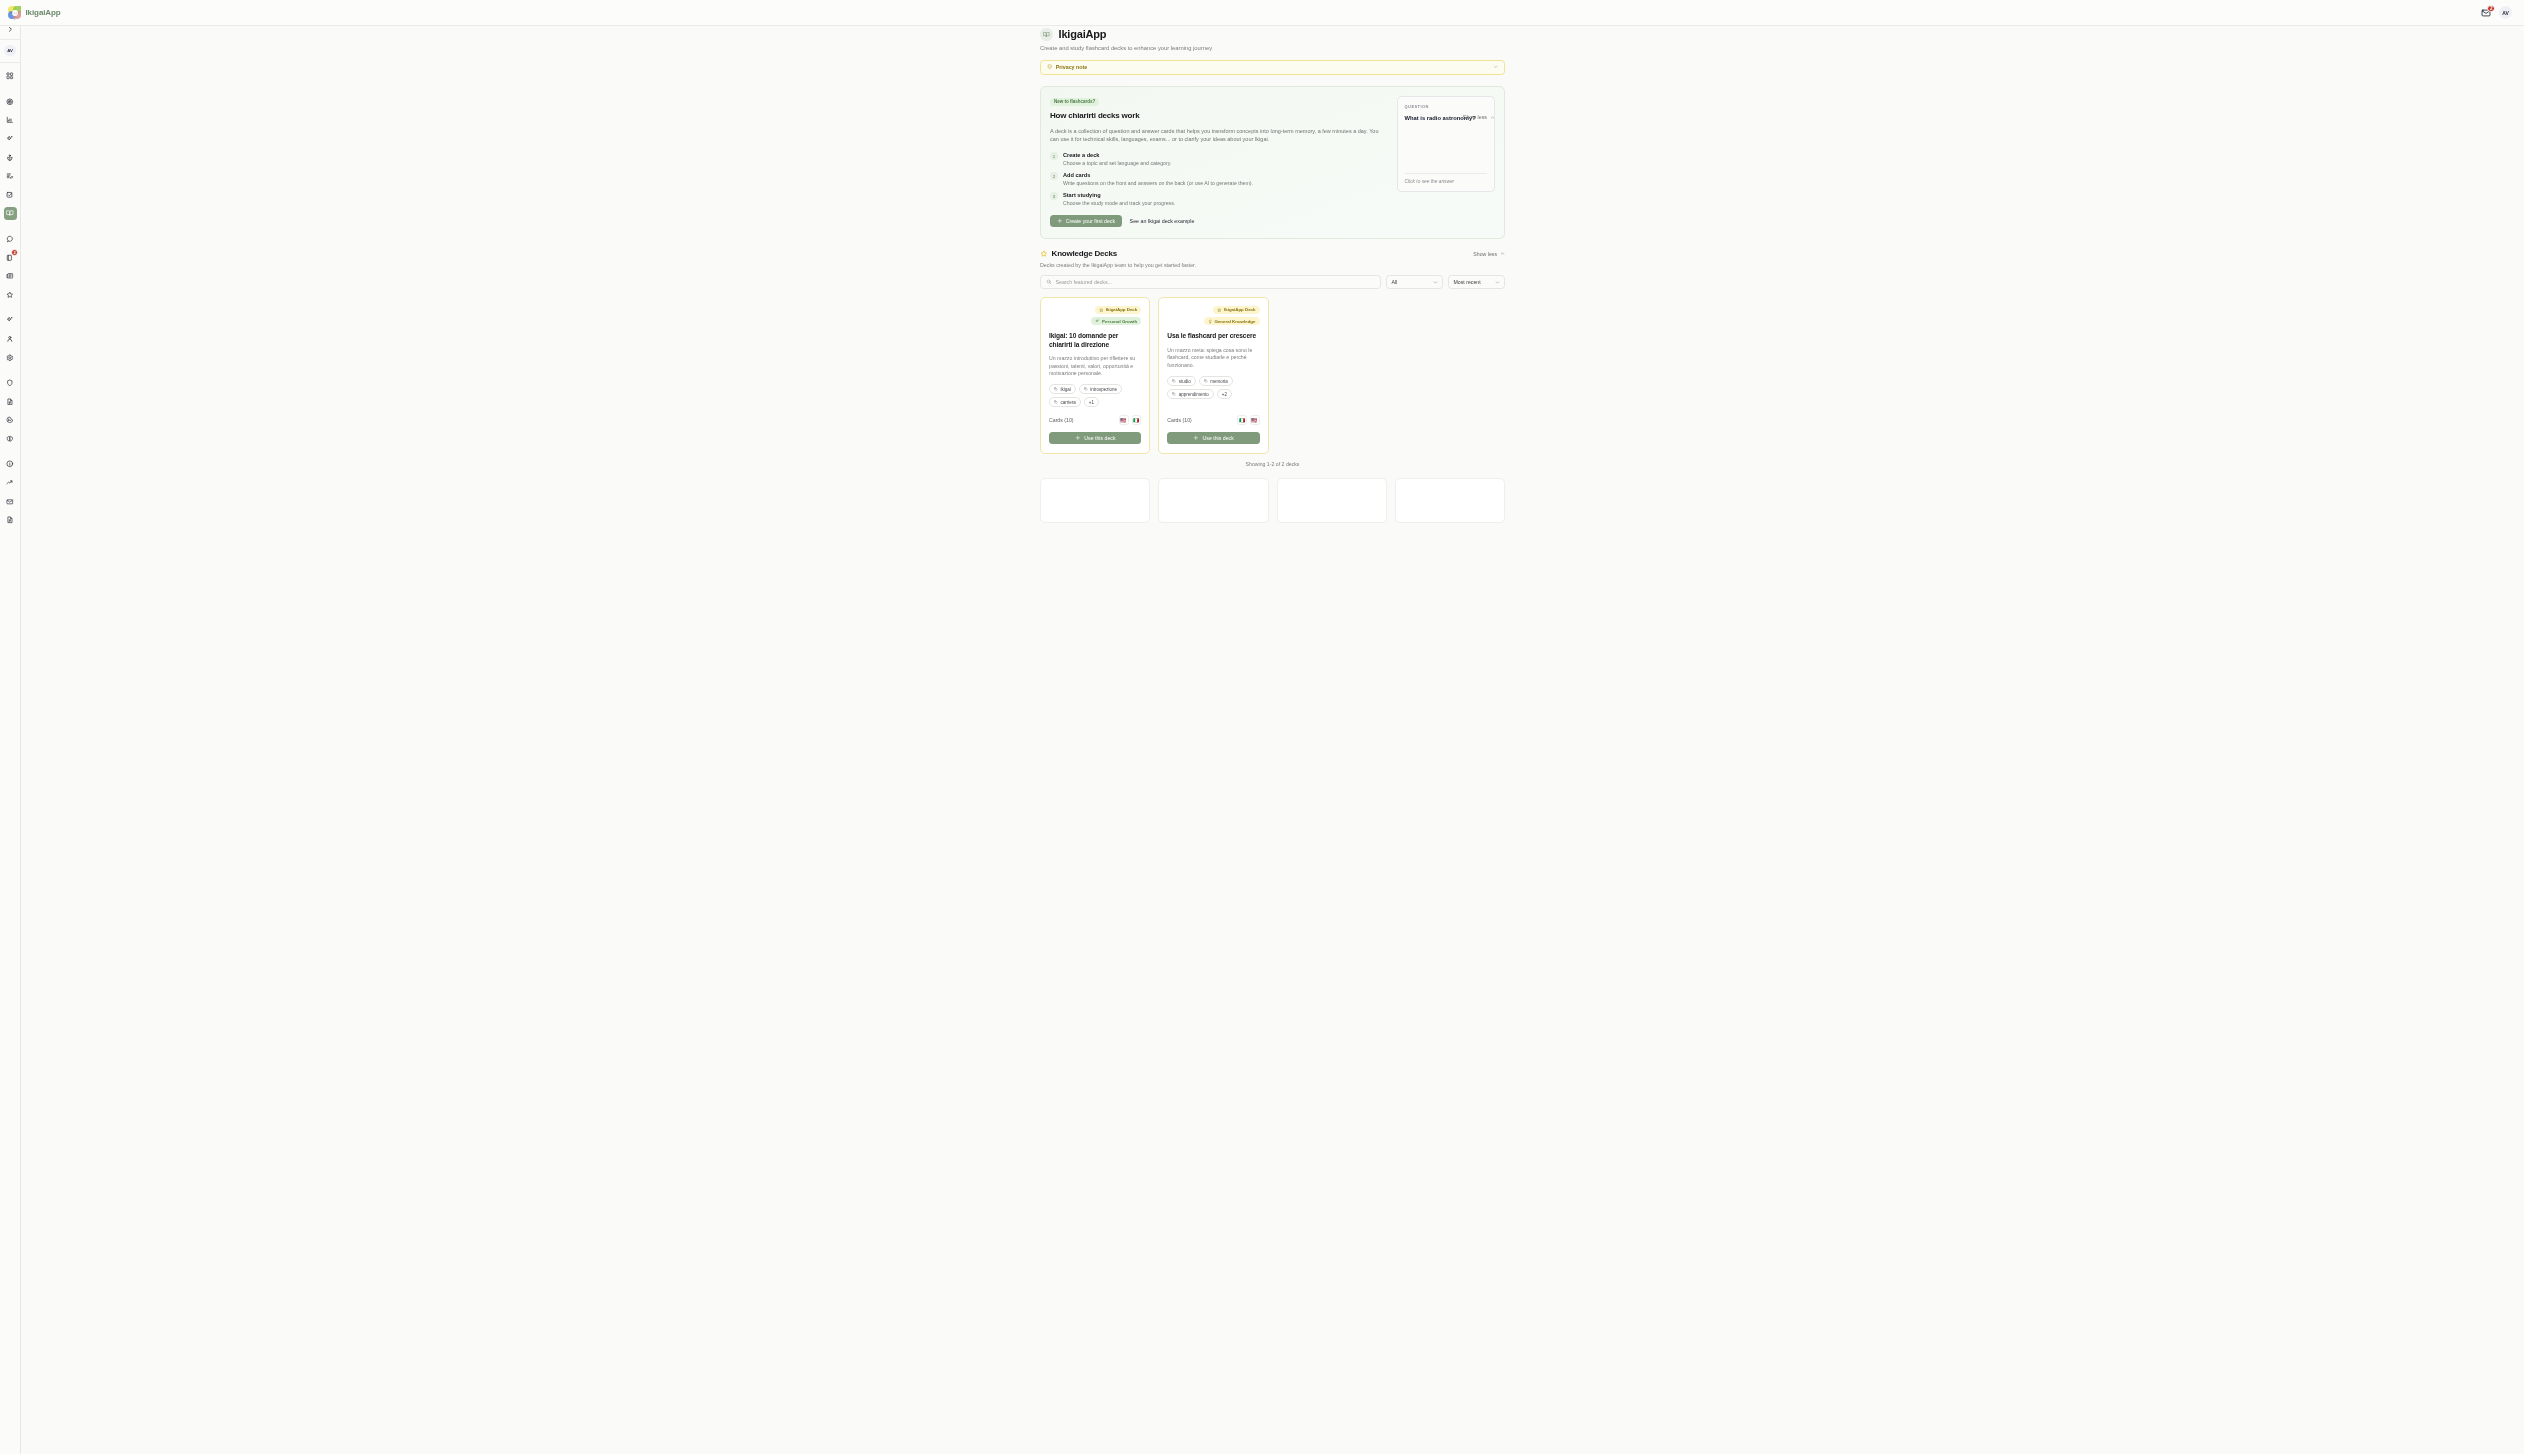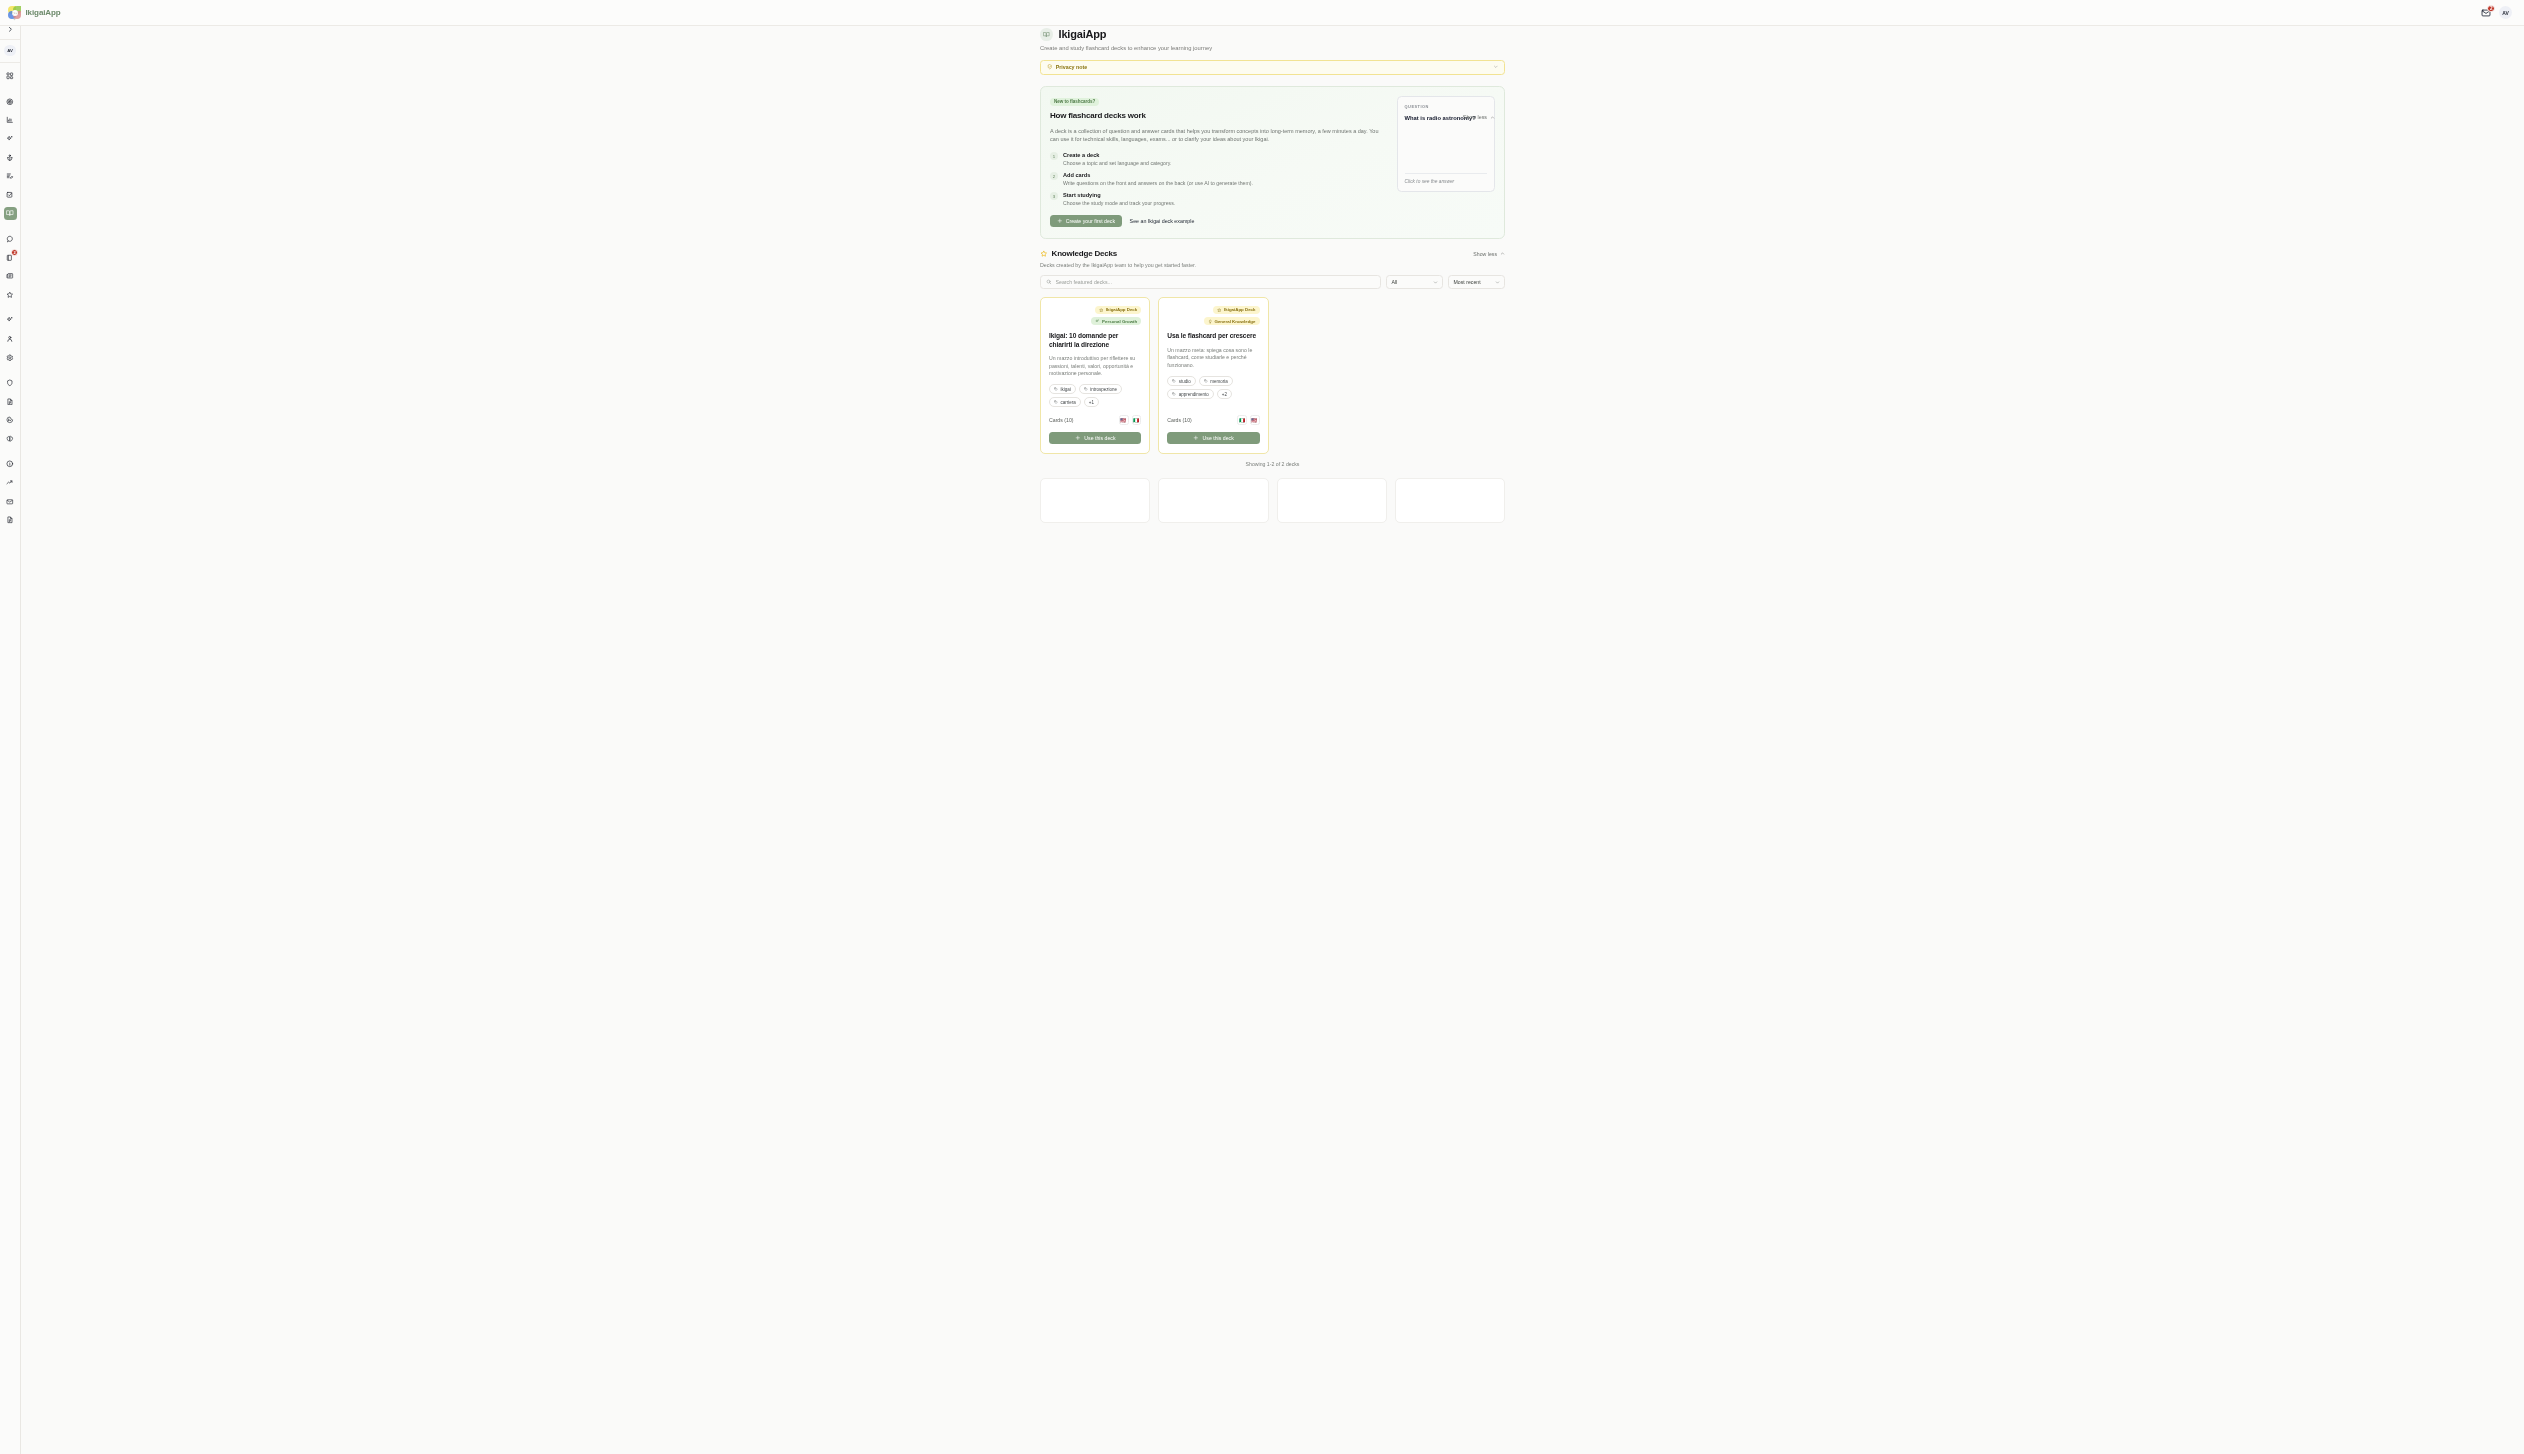--- a/index.html
+++ b/index.html
@@ -427,21 +427,21 @@
         <span>Show less</span>
         <span>
           <svg width="5" height="5" viewBox="0 0 24 24" fill="none" stroke="currentColor" stroke-width="2.2" stroke-linecap="round" stroke-linejoin="round">
               <path d="M6 15l6-6 6 6"></path>
             </svg>
         </span>
       </div>
 
       <div class="how-left">
         <span class="chip-new">New to flashcards?</span>
-        <h2 class="how-title">How flashcard decks work</h2>
+        <h2 class="how-title">How chiarirti decks work</h2>
         <div class="how-desc">A deck is a collection of question and answer cards that helps you transform concepts into long-term memory, a few minutes a day. You can use it for technical skills, languages, exams... or to clarify your ideas about your Ikigai.</div>
 
         <div class="steps">
           <div class="step">
             <div class="step-n">1</div>
             <div>
               <div class="step-t">Create a deck</div>
               <div class="step-d">Choose a topic and set language and category.</div>
             </div>
           </div>

